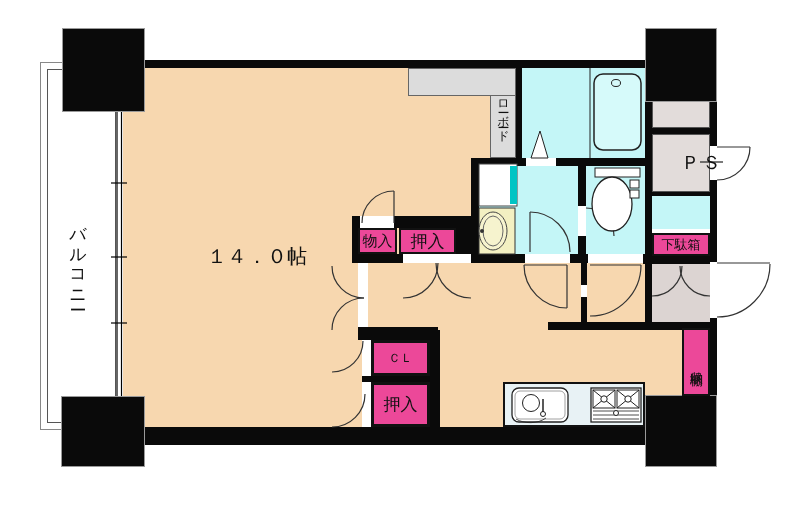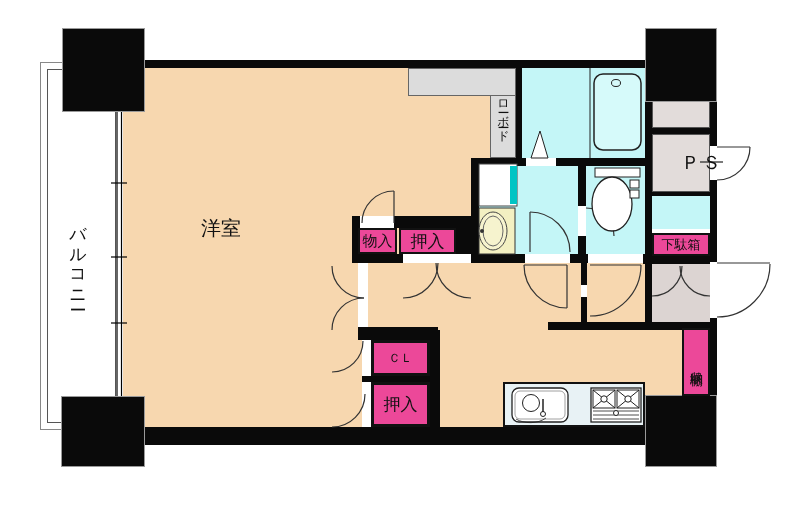--- a/index.html
+++ b/index.html
@@ -202,17 +202,17 @@
         <rect x="617" y="390" width="22" height="18"></rect>
       <path d="M593,390 l22,18 M615,390 l-22,18 M617,390 l22,18 M639,390 l-22,18"></path>
       <circle cx="604" cy="399" r="3.2" fill="#fff"></circle>
         <circle cx="628" cy="399" r="3.2" fill="#fff"></circle>
       <path d="M593,411 H639 M593,415 H639 M593,419 H639" stroke-width="0.8"></path>
       <circle cx="616" cy="413" r="2.5" fill="#fff"></circle>
     </g>
   </svg>
 
   <div class="abs lbl vert" style="left:63px;top:190px;width:30px;height:138px;font-size:17px;">バルコニー</div>
-  <div class="abs lbl" style="left:186px;top:216px;width:70px;height:24px;font-size:20px;">洋室</div>
+  <div class="abs lbl" style="left:194px;top:244px;width:126px;height:24px;font-size:20px;">１４．０帖</div>
   <div class="abs lbl vert" style="left:492px;top:72px;width:22px;height:84px;font-size:12px;letter-spacing:1px;">ローボード</div>
   <div class="abs lbl" style="left:652px;top:134px;width:52px;height:58px;font-size:19px;letter-spacing:2px;z-index:9;margin-left:24px;">ＰＳ</div>
 
 </div>
 
 </body></html>

